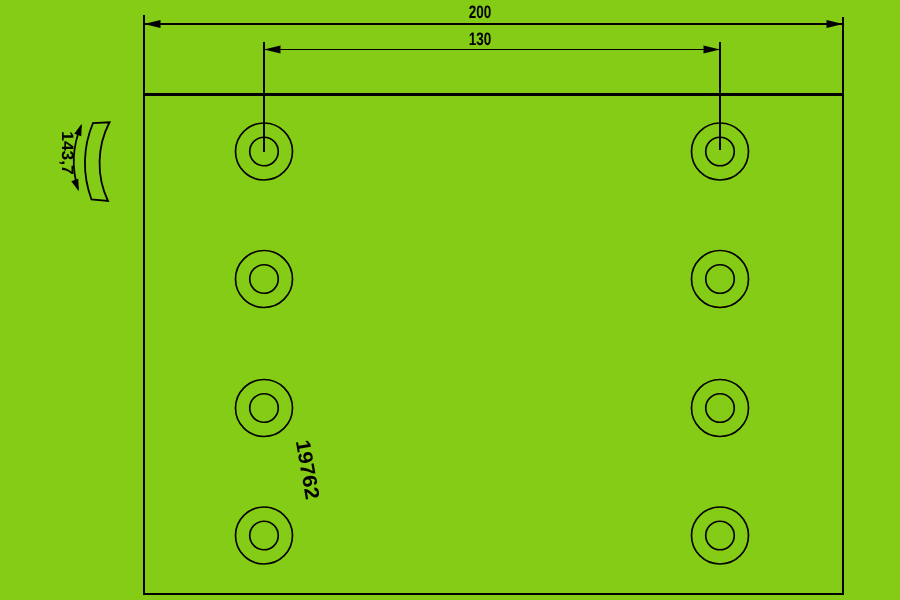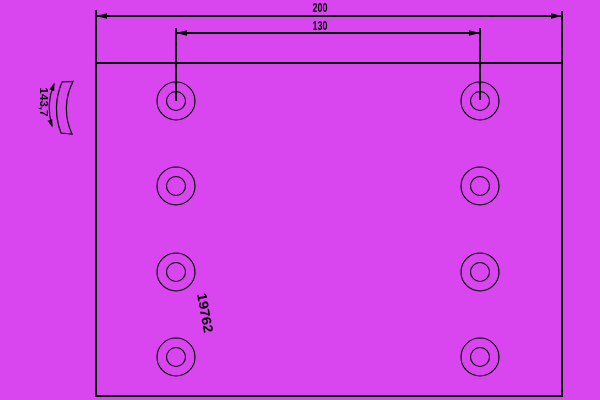--- a/index.html
+++ b/index.html
@@ -1,20 +1,20 @@
 <!DOCTYPE html>
 <html><head>
 <meta charset="utf-8">
 <style>
   html, body { margin: 0; padding: 0; background: #ffffff; }
   .canvas {
     position: relative;
     width: 600px;
     height: 400px;
-    background: #d946ef;
+    background: #84cc16;
     overflow: hidden;
     font-family: "Liberation Sans", sans-serif;
   }
   svg text {
     font-family: "Liberation Sans", sans-serif;
     font-weight: bold;
     fill: #000000;
   }
 </style>
 </head>

